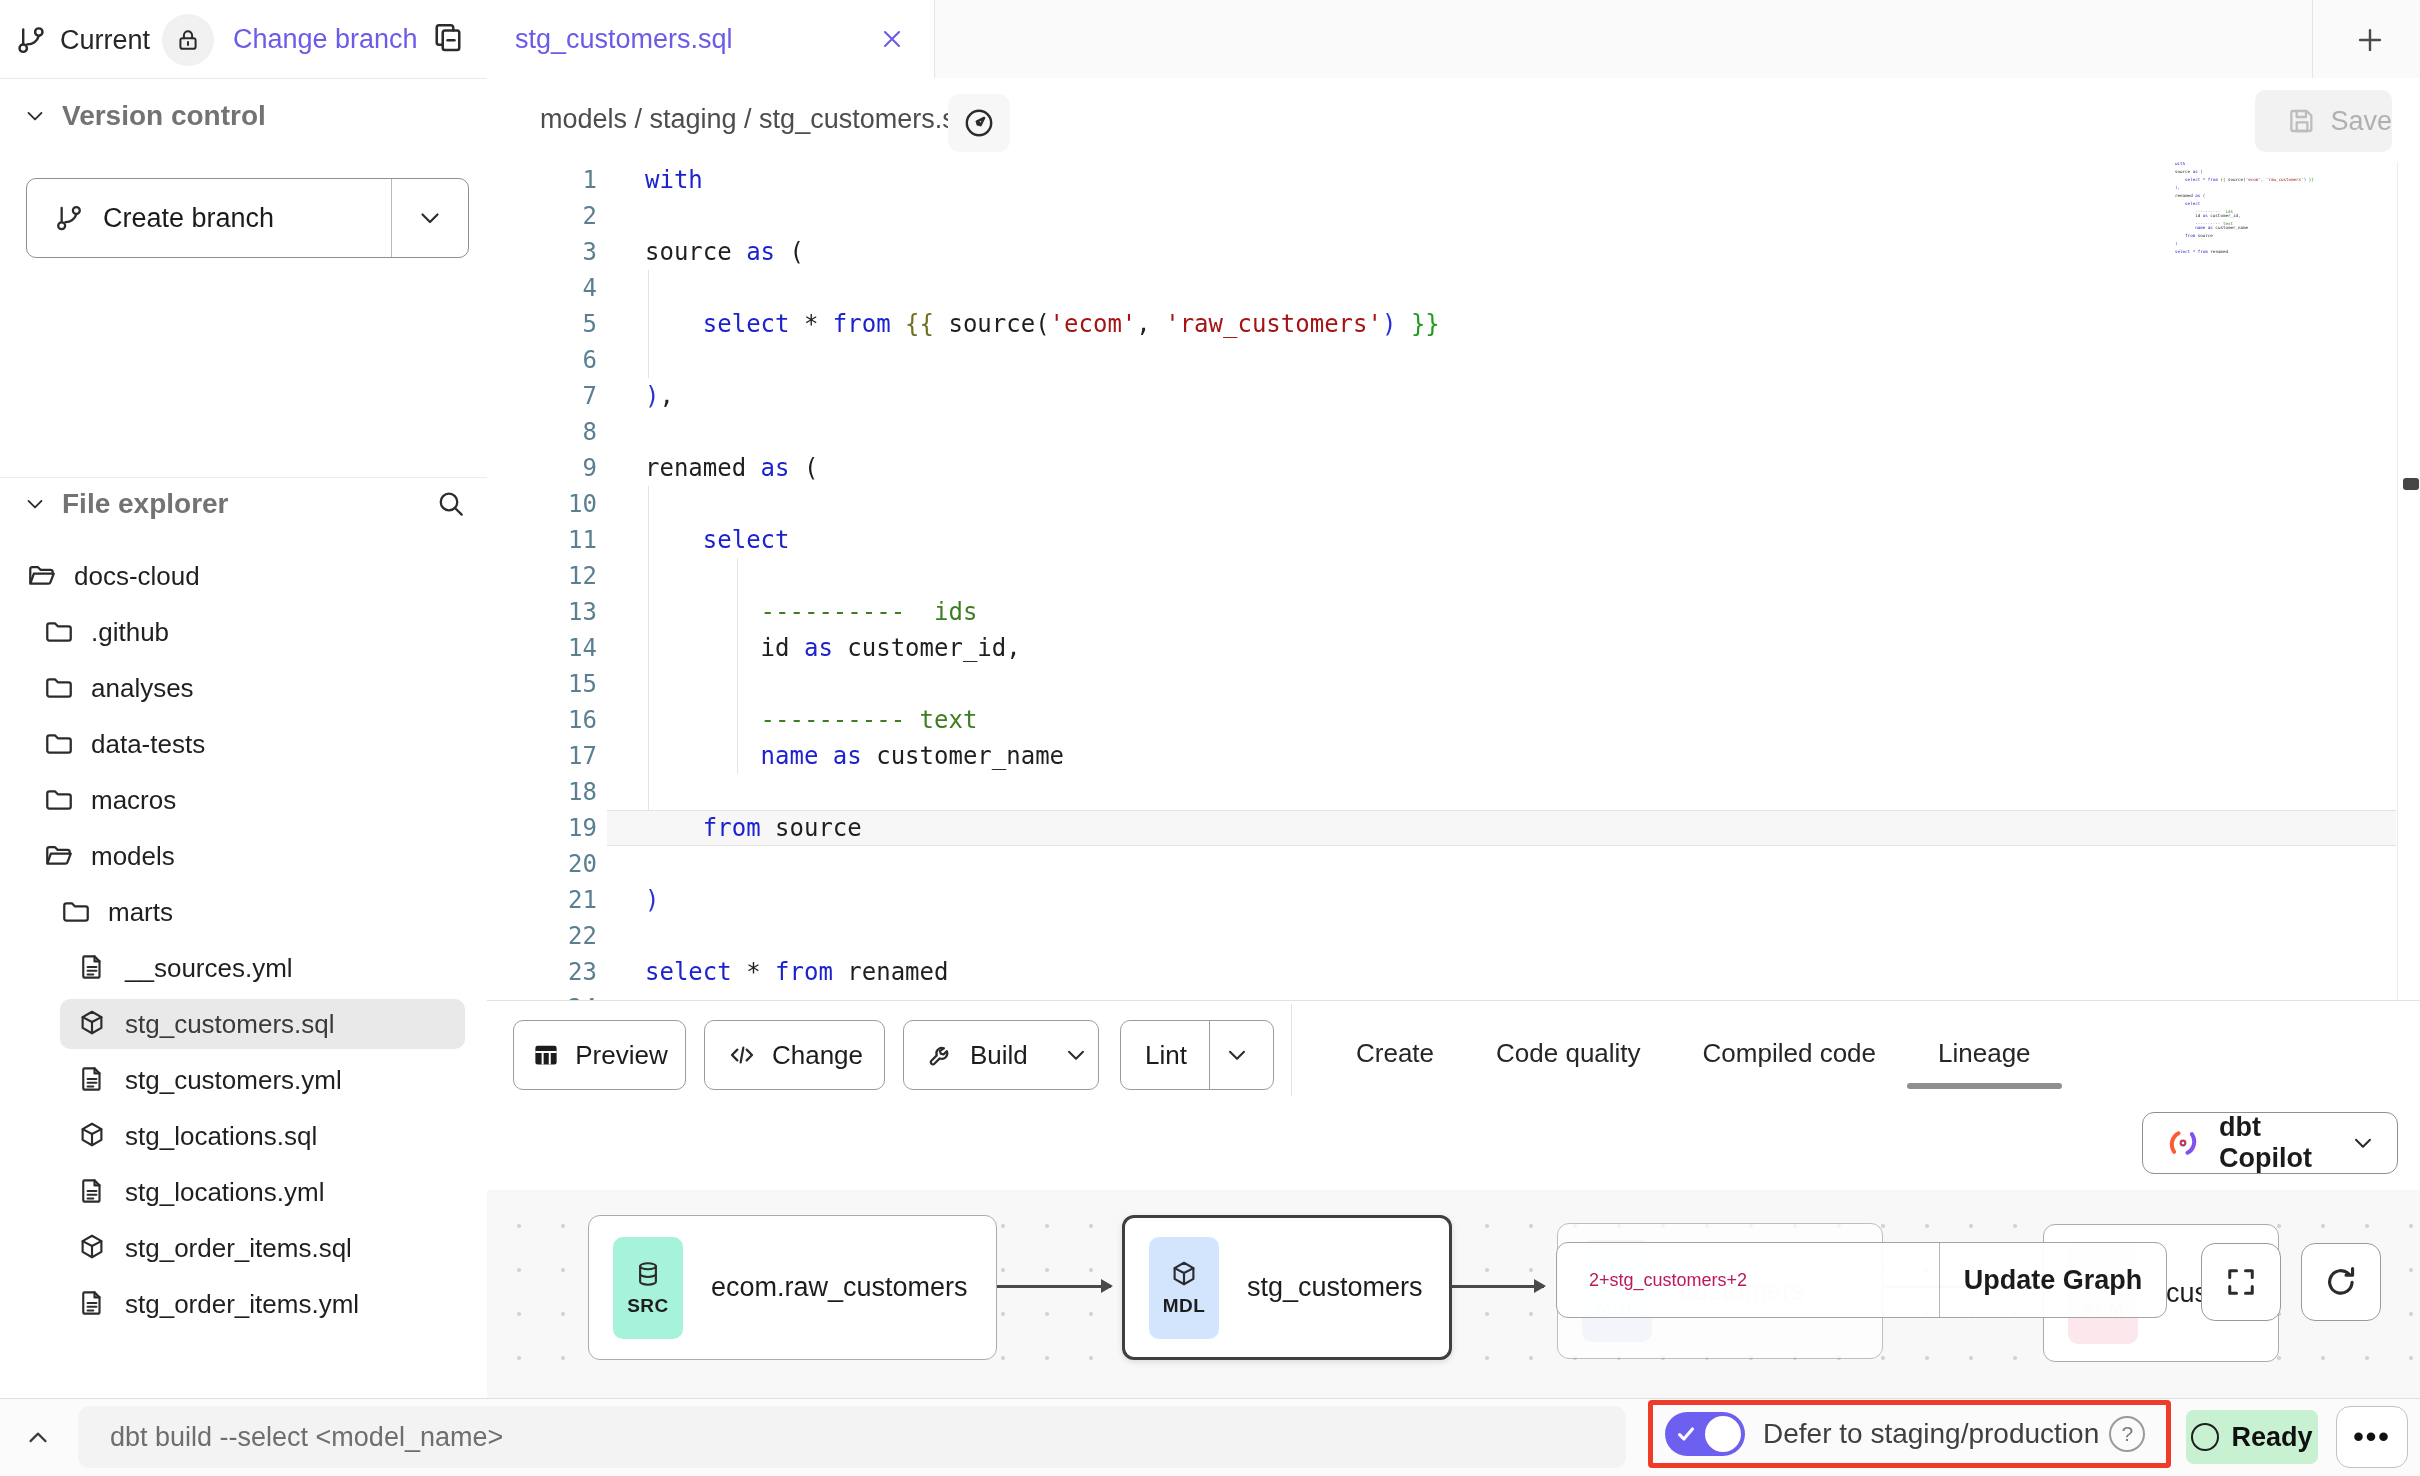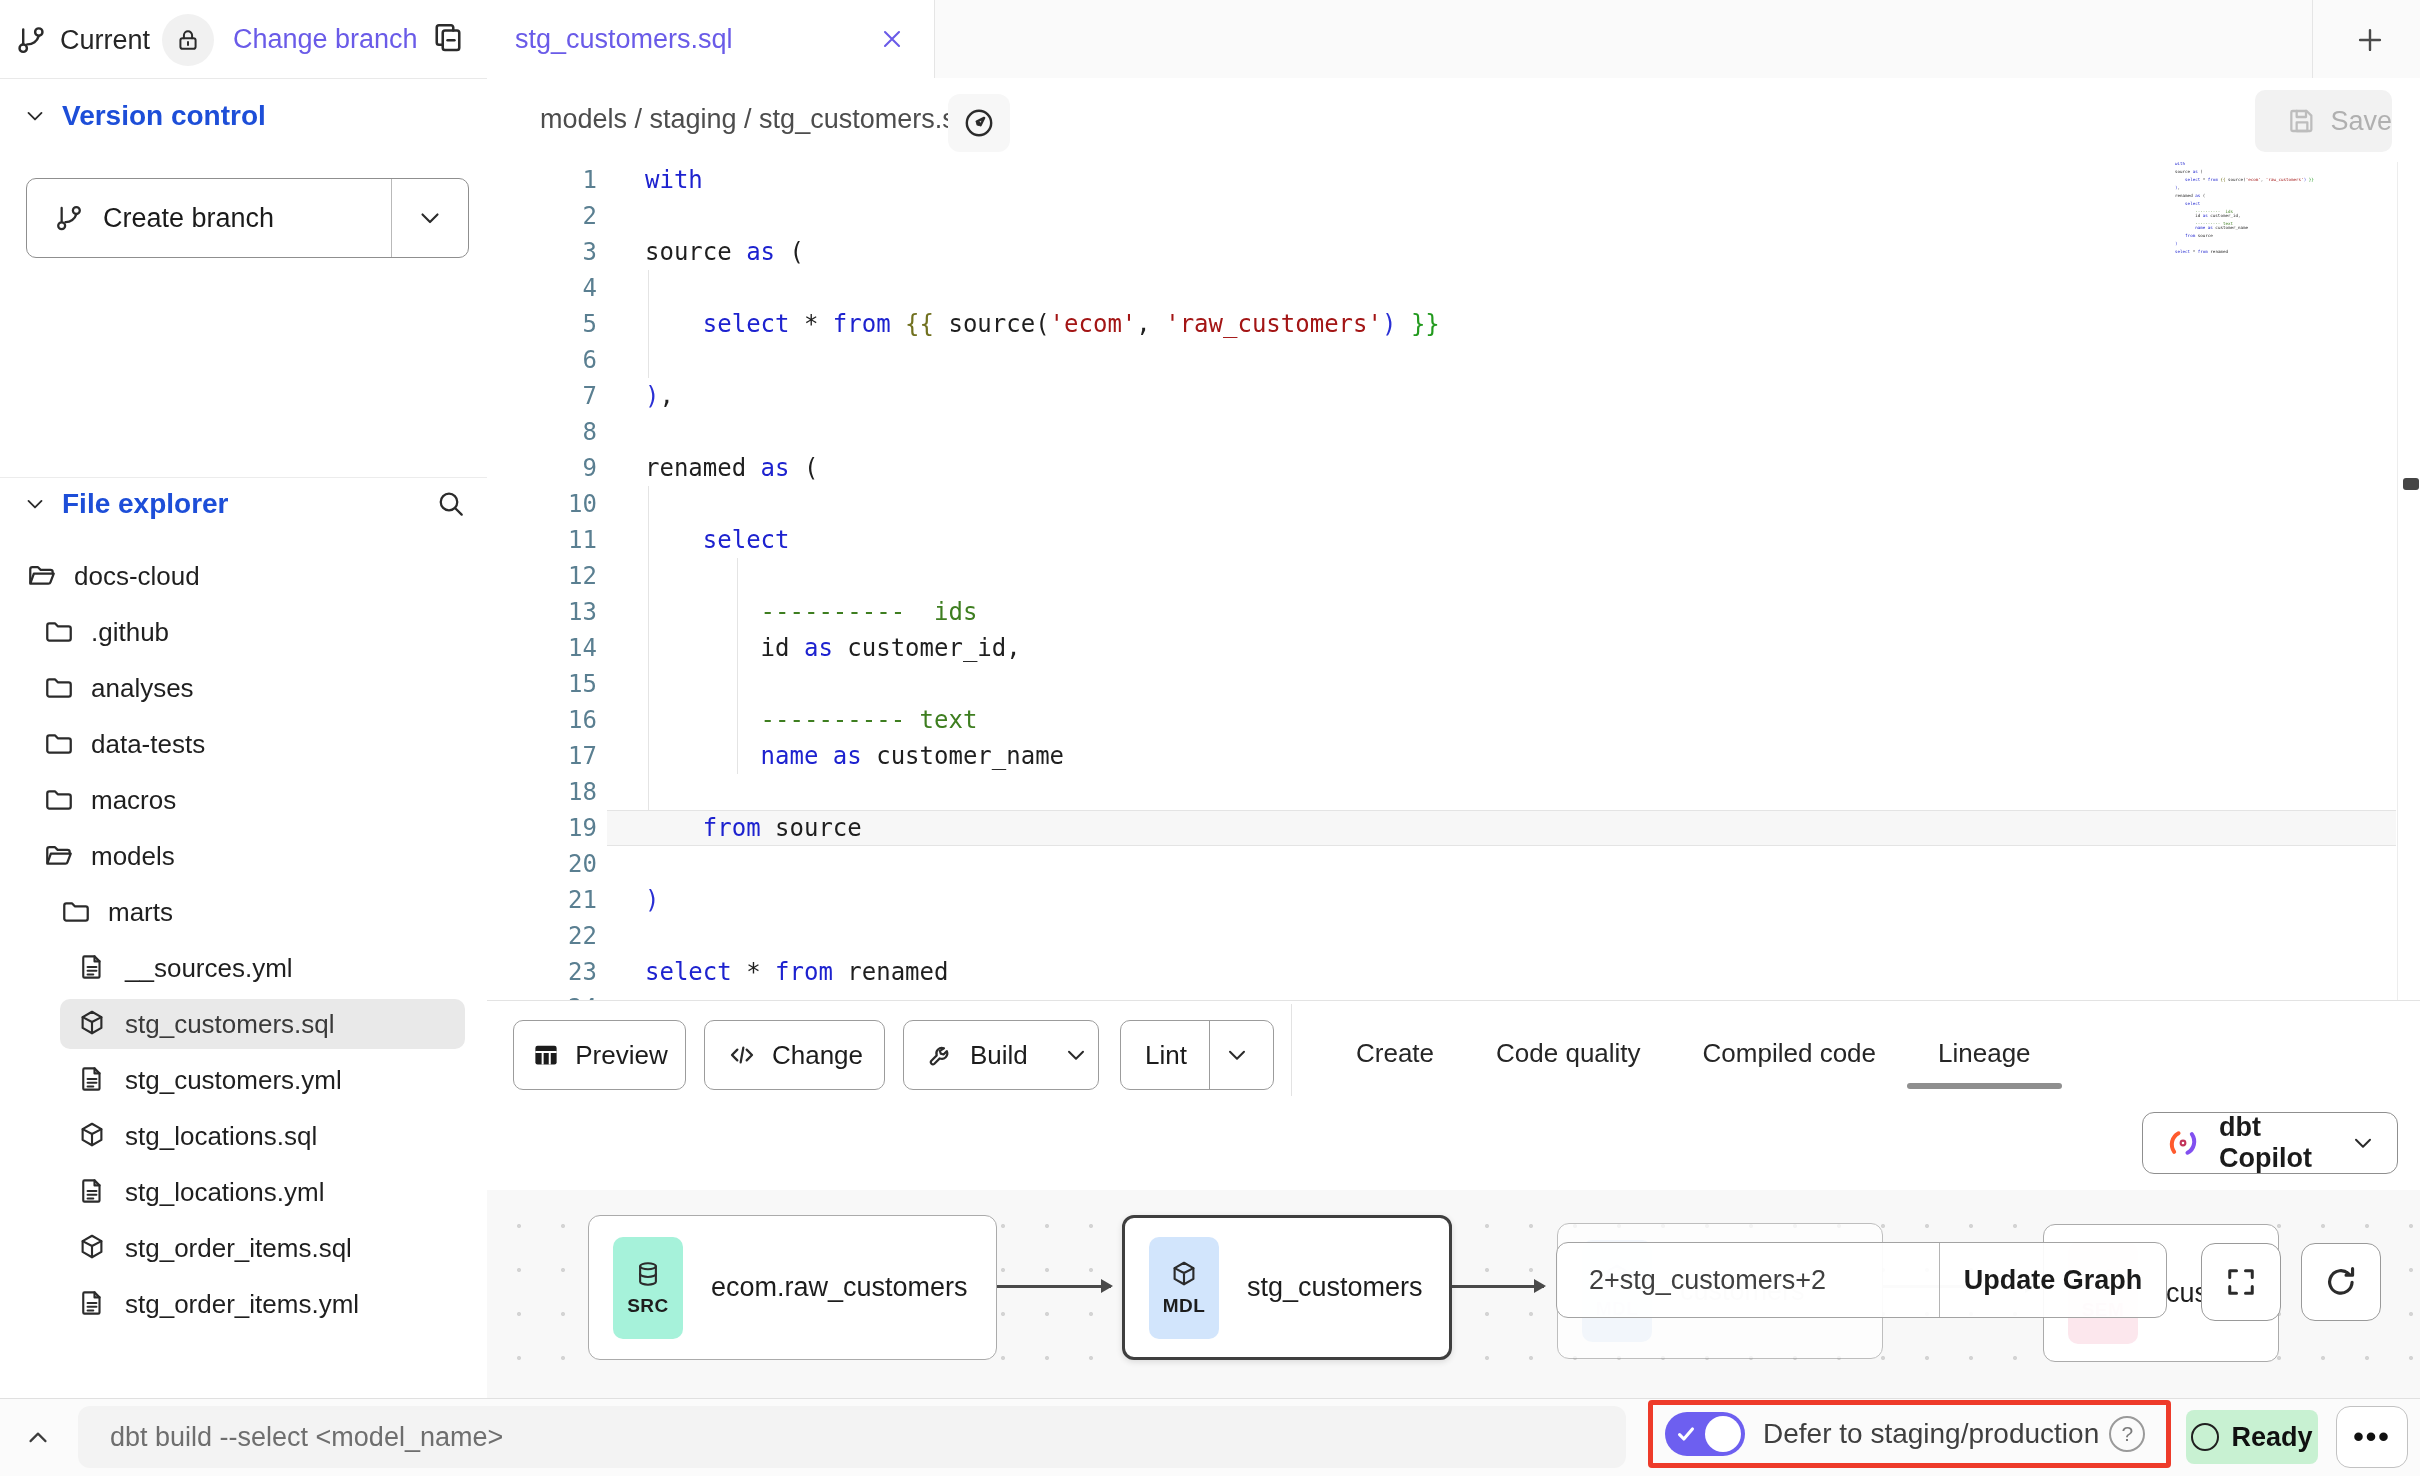--- a/index.html
+++ b/index.html
@@ -11,21 +11,21 @@
 
   
   #sidebar{left:0;top:0;width:487px;height:1398px;background:#fff;border-right:1px solid #e2e2e2;}
   #sb-topbar{left:0;top:0;width:487px;height:78px;border-bottom:1px solid #e9e9e9;background:#fff;}
   #branch-pill{left:14px;top:20px;height:40px;display:flex;align-items:center;gap:12px;}
   #branch-label{font-size:27px;font-weight:500;color:#262626;}
   #lock-circle{width:52px;height:52px;border-radius:50%;background:#f1f1f1;display:flex;align-items:center;justify-content:center;}
   #change-branch{left:233px;top:24px;font-size:27px;font-weight:500;color:#6a5be8;cursor:pointer;}
   #copy-btn{left:430px;top:20px;}
 
-  .section-head{display:flex;align-items:center;gap:14px;font-size:28px;font-weight:700;color:#1d4ed8;}
+  .section-head{display:flex;align-items:center;gap:14px;font-size:28px;font-weight:700;color:#737373;}
   #vc-head{left:22px;top:100px;}
   #create-branch{left:26px;top:178px;width:441px;height:78px;border:1.5px solid #8f8f8f;border-radius:10px;
     background:#fff;display:flex;align-items:center;cursor:pointer;}
   #create-branch .lbl{font-size:27px;font-weight:500;color:#1b1b1b;margin-left:18px;}
   #cb-div{position:absolute;left:364px;top:0;bottom:0;width:1px;background:#b9b9b9;}
   #cb-chev{position:absolute;left:388px;top:24px;}
   #sb-divider{left:0;top:477px;width:487px;height:1px;background:#ececec;}
   #fe-head{left:22px;top:488px;width:445px;}
   #fe-search{margin-left:auto;}
   #file-tree{left:0;top:548px;width:487px;}
@@ -92,21 +92,21 @@
   .lnode .nlabel{font-size:27px;color:#1d1d1d;white-space:nowrap;}
   .badge{width:70px;height:102px;border-radius:10px;display:flex;flex-direction:column;align-items:center;justify-content:center;gap:6px;flex:0 0 70px;}
   .badge .btxt{font-size:19px;font-weight:600;letter-spacing:.5px;color:#1d1d1d;}
   .arrow{position:absolute;height:2.5px;background:#4a4a4a;}
   .arrow::after{content:"";position:absolute;right:-2px;top:-6px;border-left:12px solid #4a4a4a;
     border-top:7px solid transparent;border-bottom:7px solid transparent;}
   .arrow.faint{background:#c2c2c2;}
   .arrow.faint::after{border-left-color:#c2c2c2;}
   #graph-overlay{position:absolute;left:1069px;top:52px;width:611px;height:76px;background:rgba(255,255,255,.93);
     border:1.5px solid #a3a3a3;border-radius:12px;display:flex;align-items:center;box-sizing:border-box;}
-  #graph-input{width:382px;padding-left:32px;font-size:27px;color:#404040;box-sizing:border-box;cursor:text;}
+  #graph-input{width:382px;padding-left:32px;font-size:18px;color:#be185d;box-sizing:border-box;cursor:text;}
   #go-div{width:1px;align-self:stretch;background:#b5b5b5;}
   #update-graph{flex:1;text-align:center;font-size:27px;font-weight:600;color:#1b1b1b;cursor:pointer;}
   .cv-btn{position:absolute;width:80px;height:78px;background:#fff;border:1.5px solid #9a9a9a;border-radius:14px;
     display:flex;align-items:center;justify-content:center;cursor:pointer;box-sizing:border-box;}
 
   
   #statusbar{left:0;top:1398px;width:2420px;height:78px;background:#fbfbfb;border-top:1px solid #e0e0e0;box-sizing:border-box;}
   #collapse-btn{left:16px;top:1420px;width:44px;height:36px;display:flex;align-items:center;justify-content:center;cursor:pointer;}
   #cmd-input{left:78px;top:1406px;width:1548px;height:62px;background:#f3f3f3;border-radius:12px;
     display:flex;align-items:center;padding-left:32px;box-sizing:border-box;font-size:27px;color:#6e6e6e;cursor:text;}

